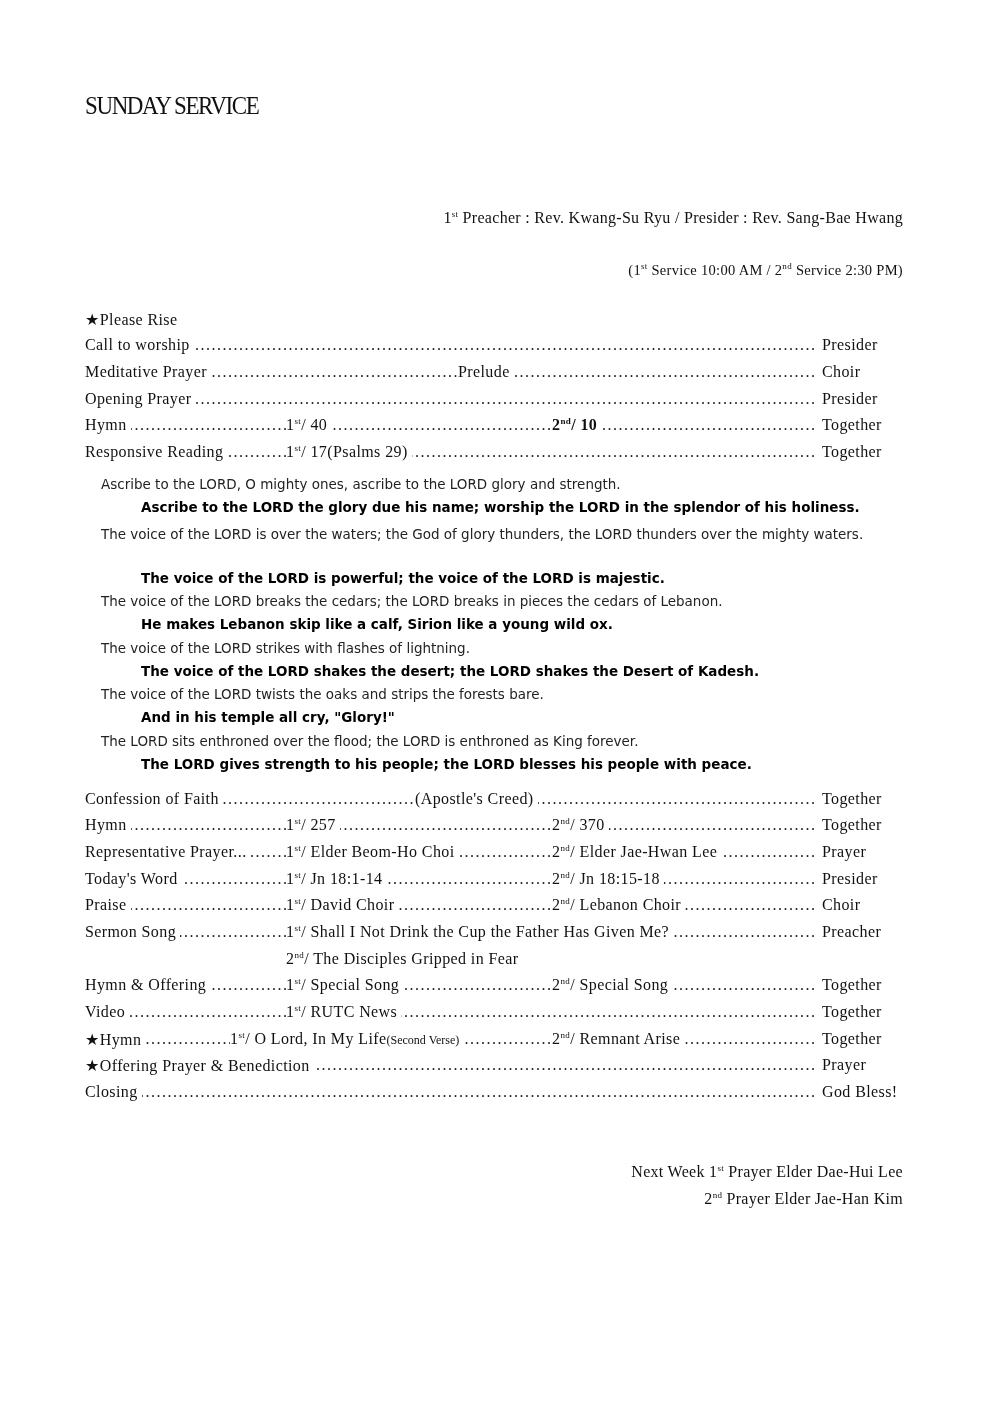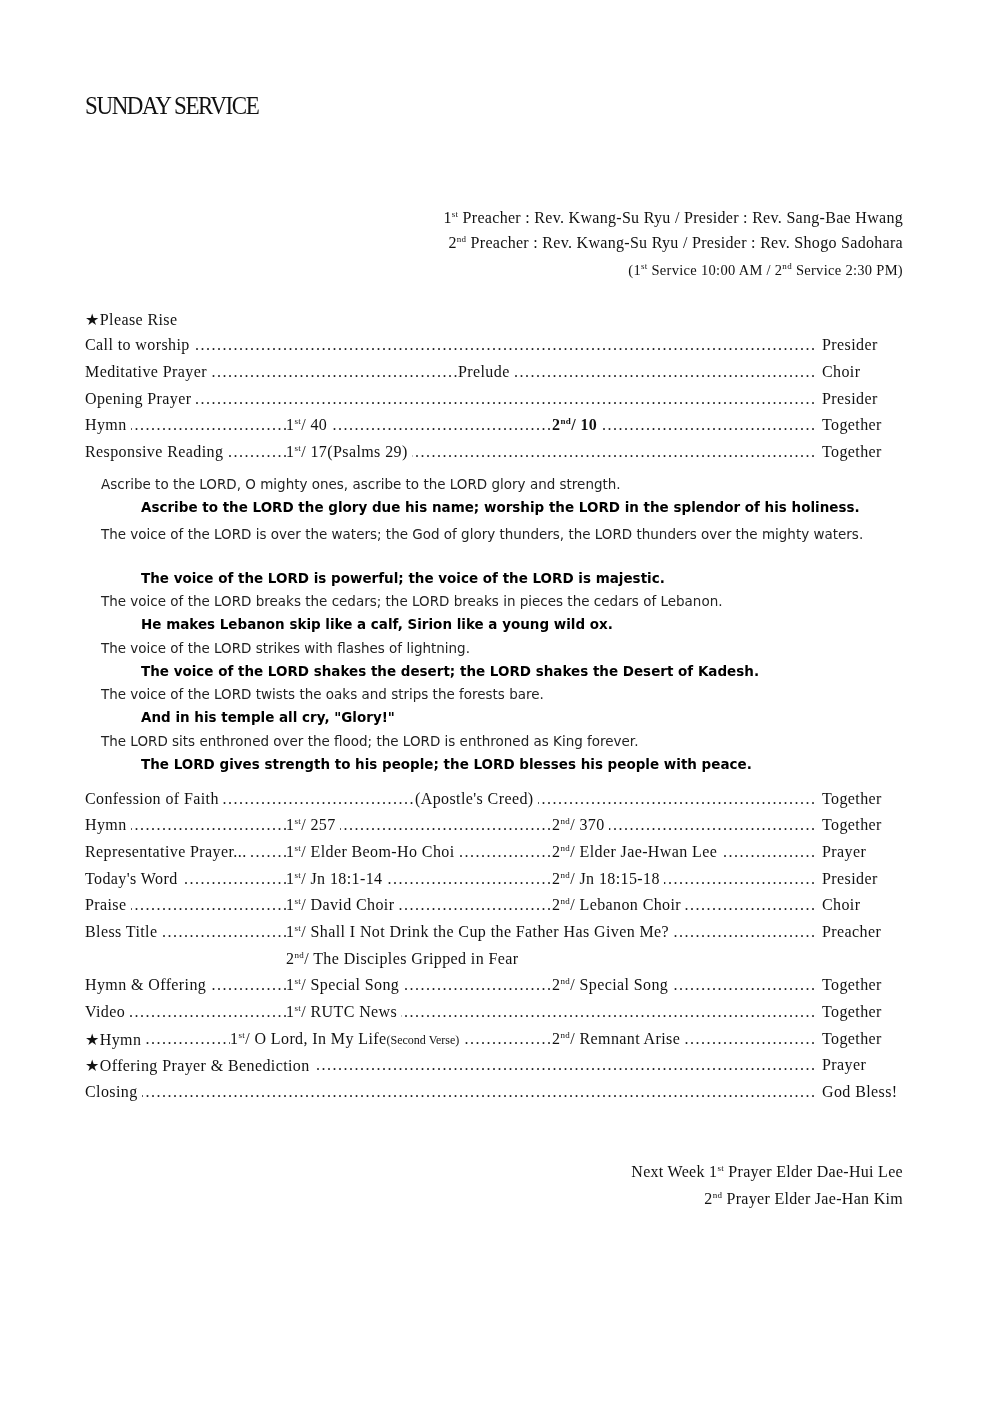--- a/index.html
+++ b/index.html
@@ -26,21 +26,20 @@
   .reading.wrap { white-space: normal; width: 830px; line-height: 23px; }
 </style>
 </head>
 <body>
 
 <div class="page">
 
   <div class="title">SUNDAY SERVICE</div>
 
   <div class="right-block" style="top:209px;"><span>1</span><sup>st</sup><span> Preacher : Rev. Kwang-Su Ryu / Presider : Rev. Sang-Bae Hwang</span></div>
-  <div class="right-block" style="top:234px;"><span>2</span><sup>nd</sup><span> Preacher : Rev. Kwang-Su Ryu / Presider : Rev. Shogo Sadohara</span></div>
   <div class="right-block small" style="top:262px;"><span>(1</span><sup>st</sup><span> Service 10:00 AM / 2</span><sup>nd</sup><span> Service 2:30 PM)</span></div>
 
   <div class="row" style="top:310px;">
       <span class="cell">★Please Rise</span>
     </div>
 
   <div id="part1">
       <div class="row" style="top:336px;">
         <span class="leader" style="left:0px;width:729px;"> ............................................................................................................................................................................................................................................................................................................</span>
         <span class="cell" style="left:0;">Call to worship</span>
@@ -117,21 +116,21 @@
       </div>
       <div class="row" style="top:896px;">
         <span class="leader" style="left:0px;width:729px;"> ............................................................................................................................................................................................................................................................................................................</span>
         <span class="cell" style="left:0;">Praise</span>
         <span class="cell" style="left:201px;"><span>1</span><sup>st</sup><span>/ </span><span>David Choir</span></span>
         <span class="cell" style="left:467px;"><span>2</span><sup>nd</sup><span>/ </span><span>Lebanon Choir</span></span>
         <span class="role cell" style="left:733px;padding-left:4px;">Choir</span>
       </div>
       <div class="row" style="top:923px;">
         <span class="leader" style="left:0px;width:729px;"> ............................................................................................................................................................................................................................................................................................................</span>
-        <span class="cell" style="left:0;">Bless Title</span>
+        <span class="cell" style="left:0;">Sermon Song</span>
         <span class="cell" style="left:201px;"><span>1</span><sup>st</sup><span>/ </span><span>Shall I Not Drink the Cup the Father Has Given Me?</span></span>
         <span class="role cell" style="left:733px;padding-left:4px;">Preacher</span>
       </div>
       <div class="row" style="top:950px;">
         <span class="cell" style="left:201px;"><span>2</span><sup>nd</sup><span>/ </span><span>The Disciples Gripped in Fear</span></span>
       </div>
       <div class="row" style="top:976px;">
         <span class="leader" style="left:0px;width:729px;"> ............................................................................................................................................................................................................................................................................................................</span>
         <span class="cell" style="left:0;">Hymn &amp; Offering</span>
         <span class="cell" style="left:201px;"><span>1</span><sup>st</sup><span>/ </span><span>Special Song</span></span>

